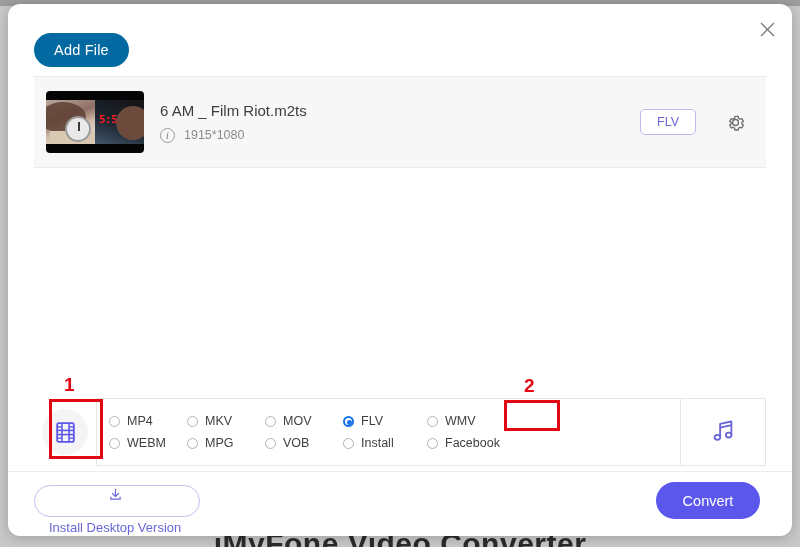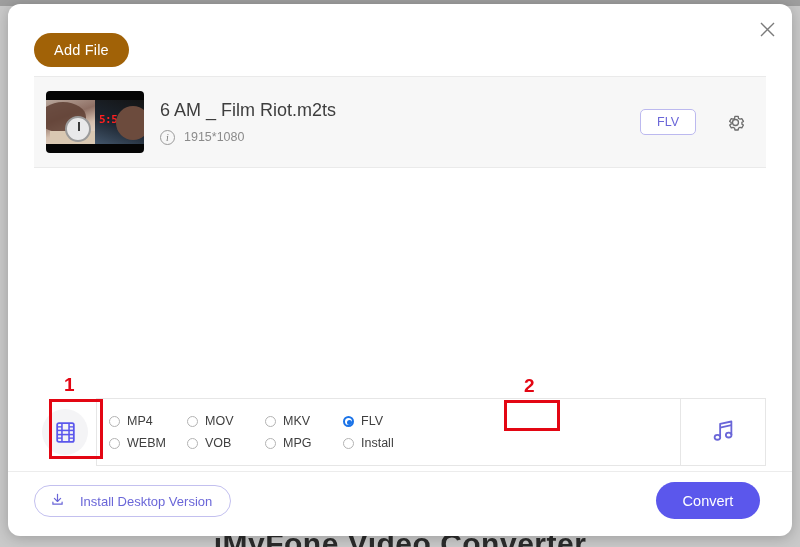--- a/index.html
+++ b/index.html
@@ -63,21 +63,21 @@
   #close-btn svg { display: block; }
 
   
   #add-file-btn {
     position: absolute;
     left: 26px;
     top: 29px;
     width: 95px;
     height: 34px;
     border-radius: 18px;
-    background: #a16207;
+    background: #0369a1;
     color: #fff;
     font-size: 14.5px;
     border: none;
     cursor: pointer;
     font-family: "Liberation Sans", sans-serif;
     letter-spacing: .2px;
   }
 
   
   #file-list {
@@ -160,21 +160,21 @@
     width: 34px; height: 34px; border-radius:50%;
     background:#6c4b3d;
   }
 
   #file-meta {
     margin-left: 16px;
     flex: 1 1 auto;
     min-width: 0;
   }
   #file-name {
-    font-size: 18px;
+    font-size: 15px;
     color: #3e3e3e;
     margin-bottom: 9px;
   }
   #file-sub {
     display: flex;
     align-items: center;
     gap: 9px;
   }
   #info-icon {
     width: 15px; height: 15px;
@@ -317,20 +317,21 @@
     border-radius: 16px;
     border: 1px solid #c3c0ef;
     background: #fff;
     color: #6a66d8;
     font-size: 13px;
     display: flex;
     align-items: center;
     gap: 14px;
     cursor: pointer;
     font-family: "Liberation Sans", sans-serif;
+    flex-direction: column;
   }
   #convert-btn {
     position: absolute;
     right: 32px;
     top: 478px;
     width: 104px;
     height: 37px;
     border-radius: 19px;
     background: #5b57ec;
     color: #fff;
@@ -440,52 +441,62 @@
         </div>
         <div class="opt">
           <span class="radio"></span>
           <span class="opt-label">WEBM</span>
         </div>
       </div>
 
       <div class="opt-col">
         <div class="opt">
           <span class="radio"></span>
+          <span class="opt-label">MKV</span>
+        </div>
+        <div class="opt">
+          <span class="radio"></span>
+          <span class="opt-label">MPG</span>
+        </div>
+      </div>
+
+      <div class="opt-col">
+        <div class="opt">
+          <span class="radio"></span>
           <span class="opt-label">MOV</span>
         </div>
         <div class="opt">
           <span class="radio"></span>
           <span class="opt-label">VOB</span>
-        </div>
-      </div>
-
-      <div class="opt-col">
-        <div class="opt">
-          <span class="radio"></span>
-          <span class="opt-label">MKV</span>
-        </div>
-        <div class="opt">
-          <span class="radio"></span>
-          <span class="opt-label">MPG</span>
         </div>
       </div>
 
 
 
       <div class="opt-col wide">
         <div class="opt">
           <span class="radio checked"></span>
           <span class="opt-label">FLV</span>
         </div>
         <div class="opt">
           <span class="radio"></span>
           <span class="opt-label">Install</span>
         </div>
       </div>
 
+      <div class="opt-col wide">
+        <div class="opt">
+          <span class="radio"></span>
+          <span class="opt-label">WMV</span>
+        </div>
+        <div class="opt">
+          <span class="radio"></span>
+          <span class="opt-label">Facebook</span>
+        </div>
+      </div>
 
     </div>
 
     <div id="audio-type-btn">
       <span>
         <svg width="27" height="27" viewBox="0 0 24 24" aria-hidden="true">
           <path d="M9 18V6.2l10-2.2V16" fill="none" stroke="currentColor" stroke-width="1.6" stroke-linejoin="round"></path>
           <line x1="9" y1="9.4" x2="19" y2="7.2" stroke="currentColor" stroke-width="1.6"></line>
           <ellipse cx="6.6" cy="18" rx="2.5" ry="2.2" fill="none" stroke="currentColor" stroke-width="1.6"></ellipse>
           <ellipse cx="16.6" cy="16" rx="2.5" ry="2.2" fill="none" stroke="currentColor" stroke-width="1.6"></ellipse>

